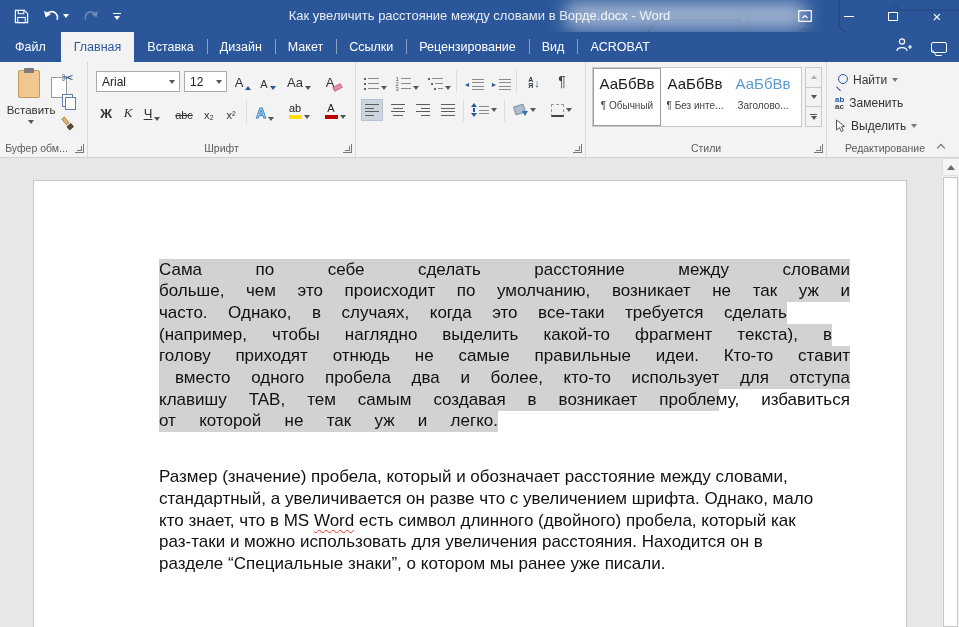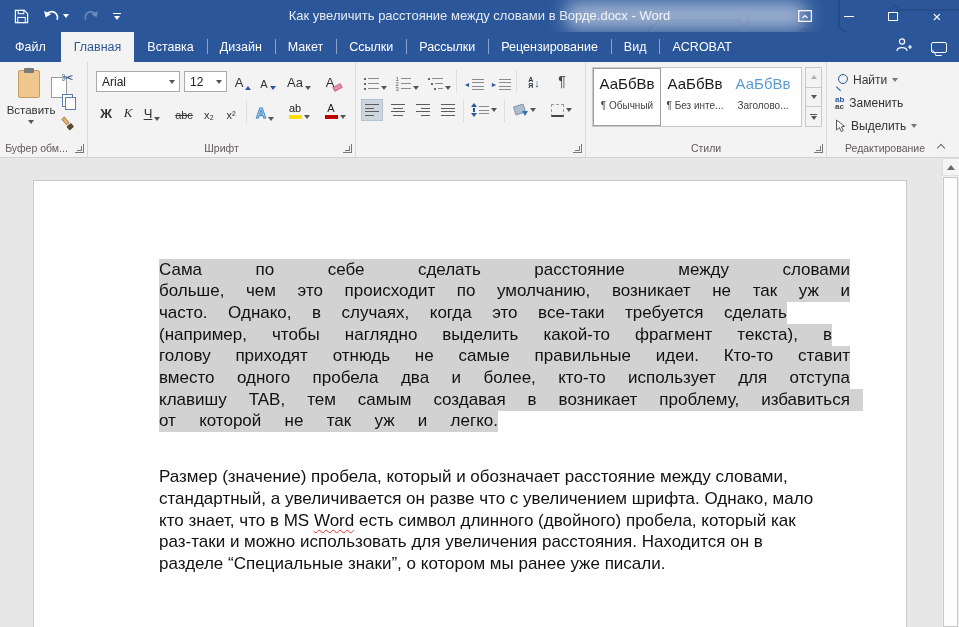--- a/index.html
+++ b/index.html
@@ -233,23 +233,20 @@
         <span>Вставка</span>
       </div>
       <div class="tab sep">
         <span>Дизайн</span>
       </div>
       <div class="tab sep">
         <span>Макет</span>
       </div>
       <div class="tab sep">
         <span>Ссылки</span>
-      </div>
-      <div class="tab sep">
-        <span>Рассылки</span>
       </div>
       <div class="tab sep">
         <span>Рецензирование</span>
       </div>
       <div class="tab sep">
         <span>Вид</span>
       </div>
       <div class="tab sep">
         <span>ACROBAT</span>
       </div>
@@ -638,34 +635,34 @@
                 <span>отнюдь</span>
                 <span>не</span>
                 <span>самые</span>
                 <span>правильные</span>
                 <span>идеи.</span>
                 <span>Кто-то</span>
                 <span>ставит</span>
               </div>
             </div>
             <div class="selline" style="width: 691px;">
-              <div class="just" style="width: 691px;">
+              <div class="just" style="width: 691px; padding-left: 16px;">
                 <span>вместо</span>
                 <span>одного</span>
                 <span>пробела</span>
                 <span>два</span>
                 <span>и</span>
                 <span>более,</span>
                 <span>кто-то</span>
                 <span>использует</span>
                 <span>для</span>
                 <span>отступа</span>
               </div>
             </div>
-            <div class="selline" style="width: 704px;">
+            <div class="selline" style="width: 560px;">
               <div class="just" style="width: 691px;">
                 <span>клавишу</span>
                 <span>TAB,</span>
                 <span>тем</span>
                 <span>самым</span>
                 <span>создавая</span>
                 <span>в</span>
                 <span>возникает</span>
                 <span>проблему,</span>
                 <span>избавиться</span>

